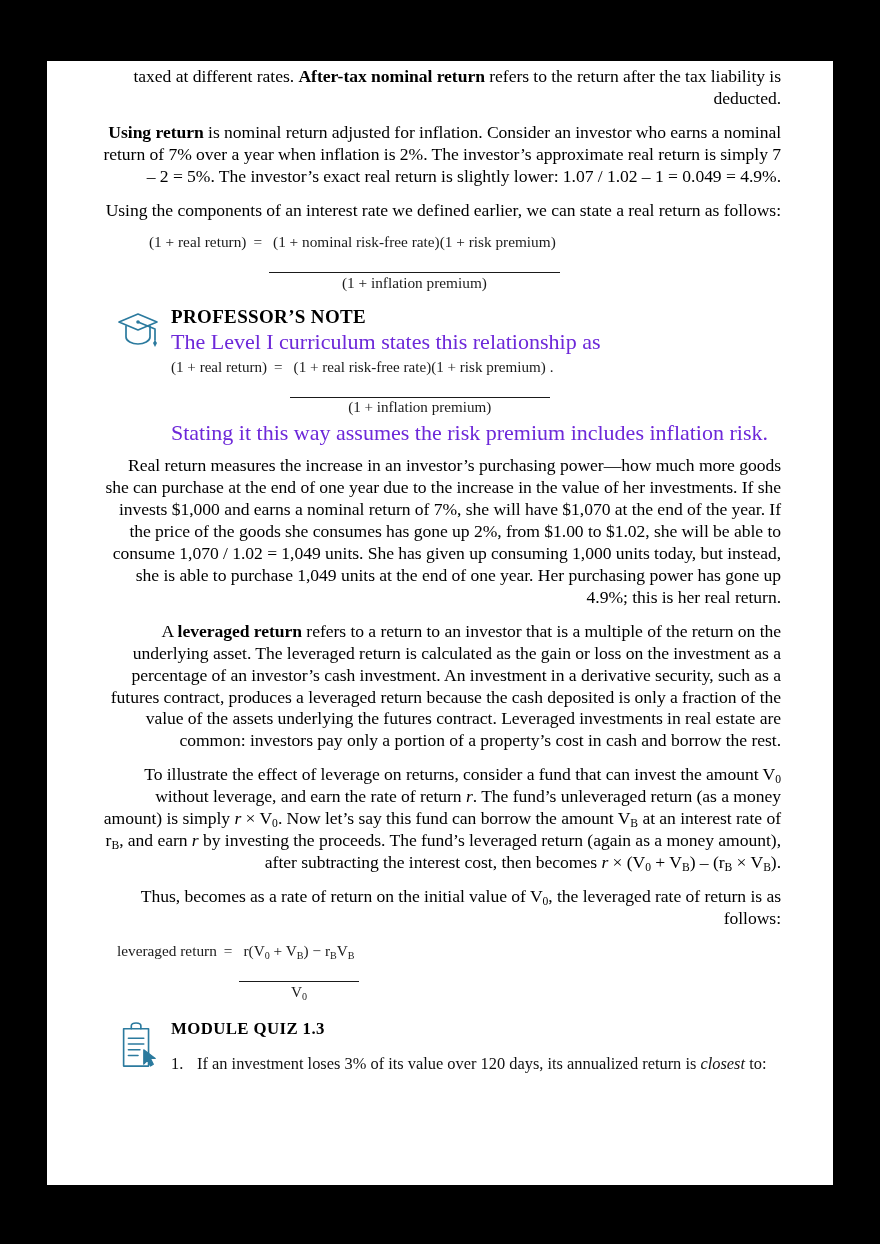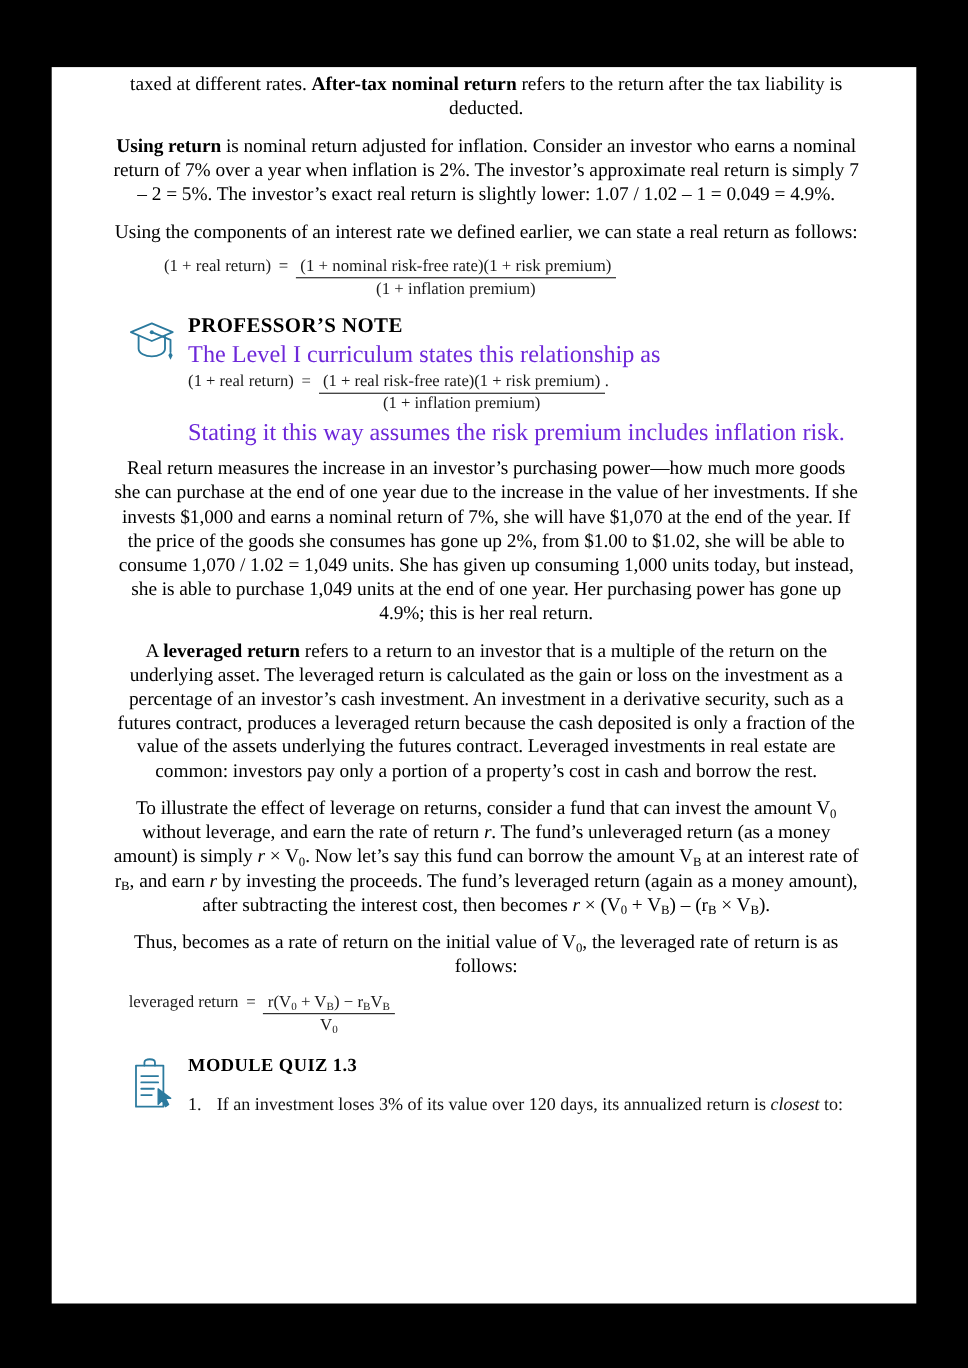--- a/index.html
+++ b/index.html
@@ -23,21 +23,21 @@
     width: 678px;
   }
 
   
   .para {
     font-family: "Liberation Serif", "DejaVu Serif", serif;
     font-size: 17.6px;
     line-height: 21.9px;
     color: #000000;
     margin: 0 0 12px 0;
-    text-align: center;
+    text-align: right;
     letter-spacing: -0.05px;
   }
   .para b { font-weight: bold; }
   .para i { font-style: italic; }
   sub {
     font-size: 0.66em;
     line-height: 0;
     vertical-align: -0.28em;
   }
 
@@ -50,20 +50,21 @@
     font-size: 15.3px;
   }
   .formula .lhs { white-space: nowrap; }
   .formula .eq { margin: 0 7px; }
   .frac {
     display: inline-flex;
     flex-direction: column;
     align-items: center;
     text-align: center;
     vertical-align: middle;
+    gap: 20px;
   }
   .frac .num {
     padding: 0 4px 1px 4px;
     white-space: nowrap;
   }
   .frac .den {
     border-top: 1.3px solid #1a1a1a;
     padding: 1px 4px 0 4px;
     width: 100%;
     white-space: nowrap;

